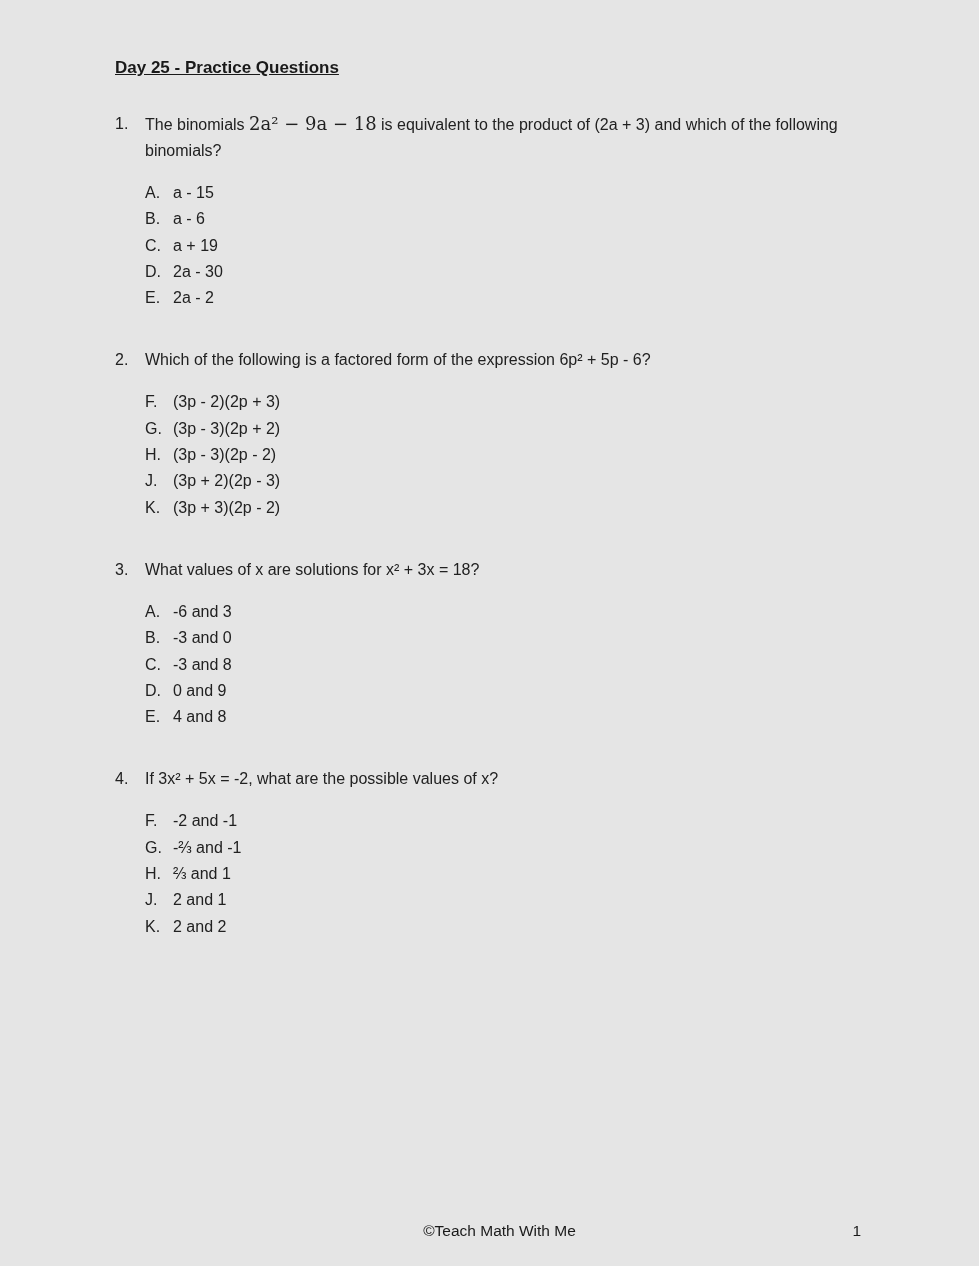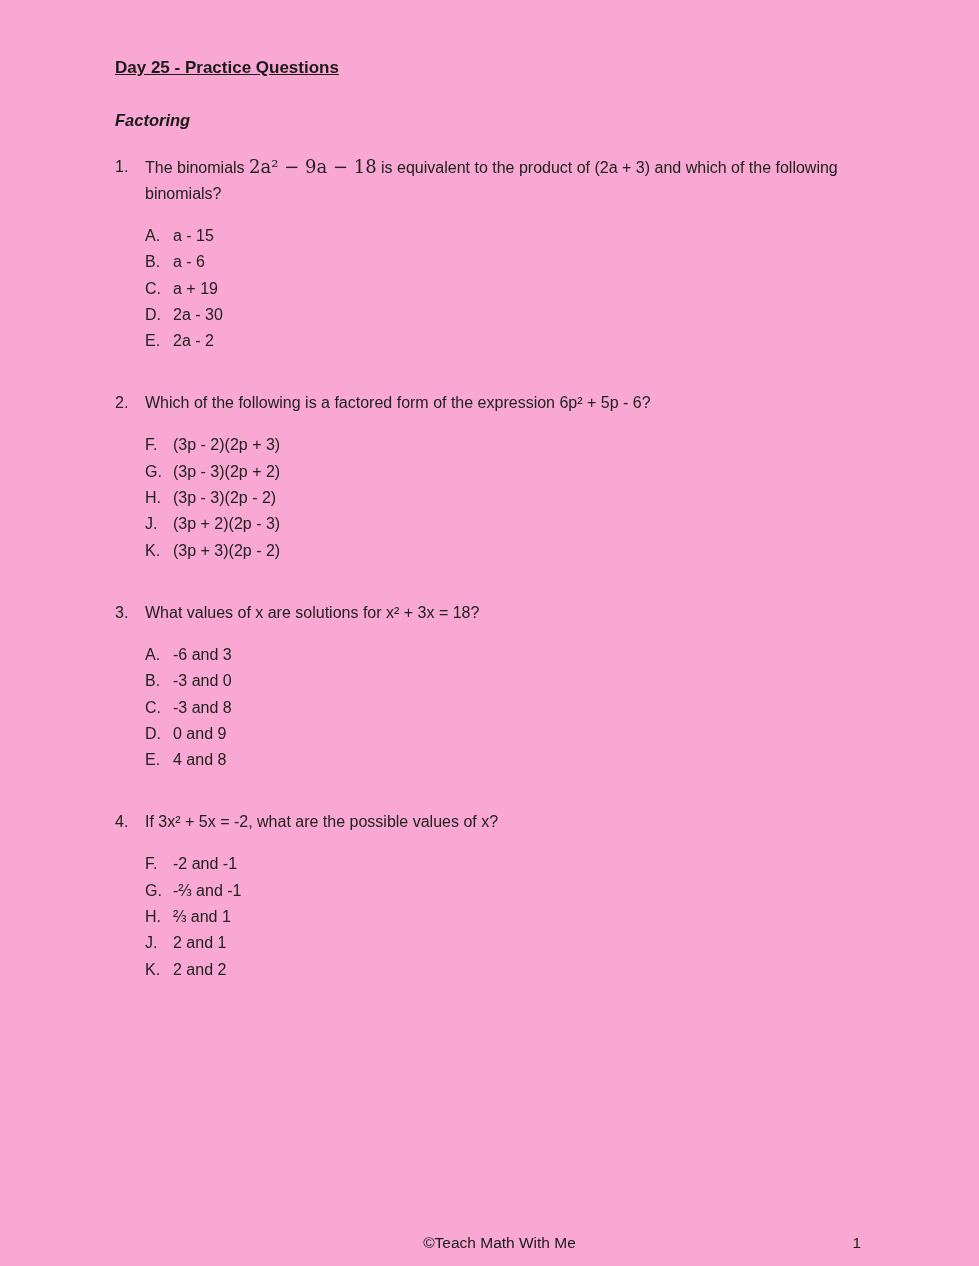--- a/index.html
+++ b/index.html
@@ -1,21 +1,21 @@
 <!DOCTYPE html>
 <html><head>
 <meta charset="utf-8">
 <style>
   * { margin: 0; padding: 0; box-sizing: border-box; }
   html, body { background: #ffffff; }
   .page {
     position: relative;
     width: 979px;
     height: 1266px;
-    background: #f9a8d4;
+    background: #e5e5e5;
     font-family: "Liberation Sans", sans-serif;
     color: #212121;
     overflow: hidden;
   }
   .content {
     padding: 58px 110px 0 115px;
   }
   .title {
     font-size: 17px;
     font-weight: bold;
@@ -55,21 +55,21 @@
     font-size: 16px;
     line-height: 26.3px;
   }
   .clabel {
     flex: 0 0 28px;
   }
   .footer {
     position: absolute;
     left: 0;
     right: 0;
-    bottom: 14px;
+    bottom: 26px;
     font-size: 15.5px;
     color: #1a1a1a;
     margin-left: 20px;
   }
   .footer-credit {
     display: block;
     text-align: center;
   }
   .pagenum {
     position: absolute;
@@ -78,21 +78,20 @@
   }
 </style>
 </head>
 <body>
 
 <div class="page">
   <div class="content">
 
     <h1 class="title">Day 25 - Practice Questions</h1>
 
-    <h2 class="section-heading">Factoring</h2>
 
     <div class="question">
       <span class="qnum">1.</span>
       <div class="qtext"><span>The binomials </span><span class="math">2a² − 9a − 18</span><span> is equivalent to the product of (2a + 3) and which of the following binomials?</span></div>
     </div>
     <div class="choices">
       <div class="choice">
         <span class="clabel">A.</span>
         <span class="ctext">a - 15</span>
       </div>

